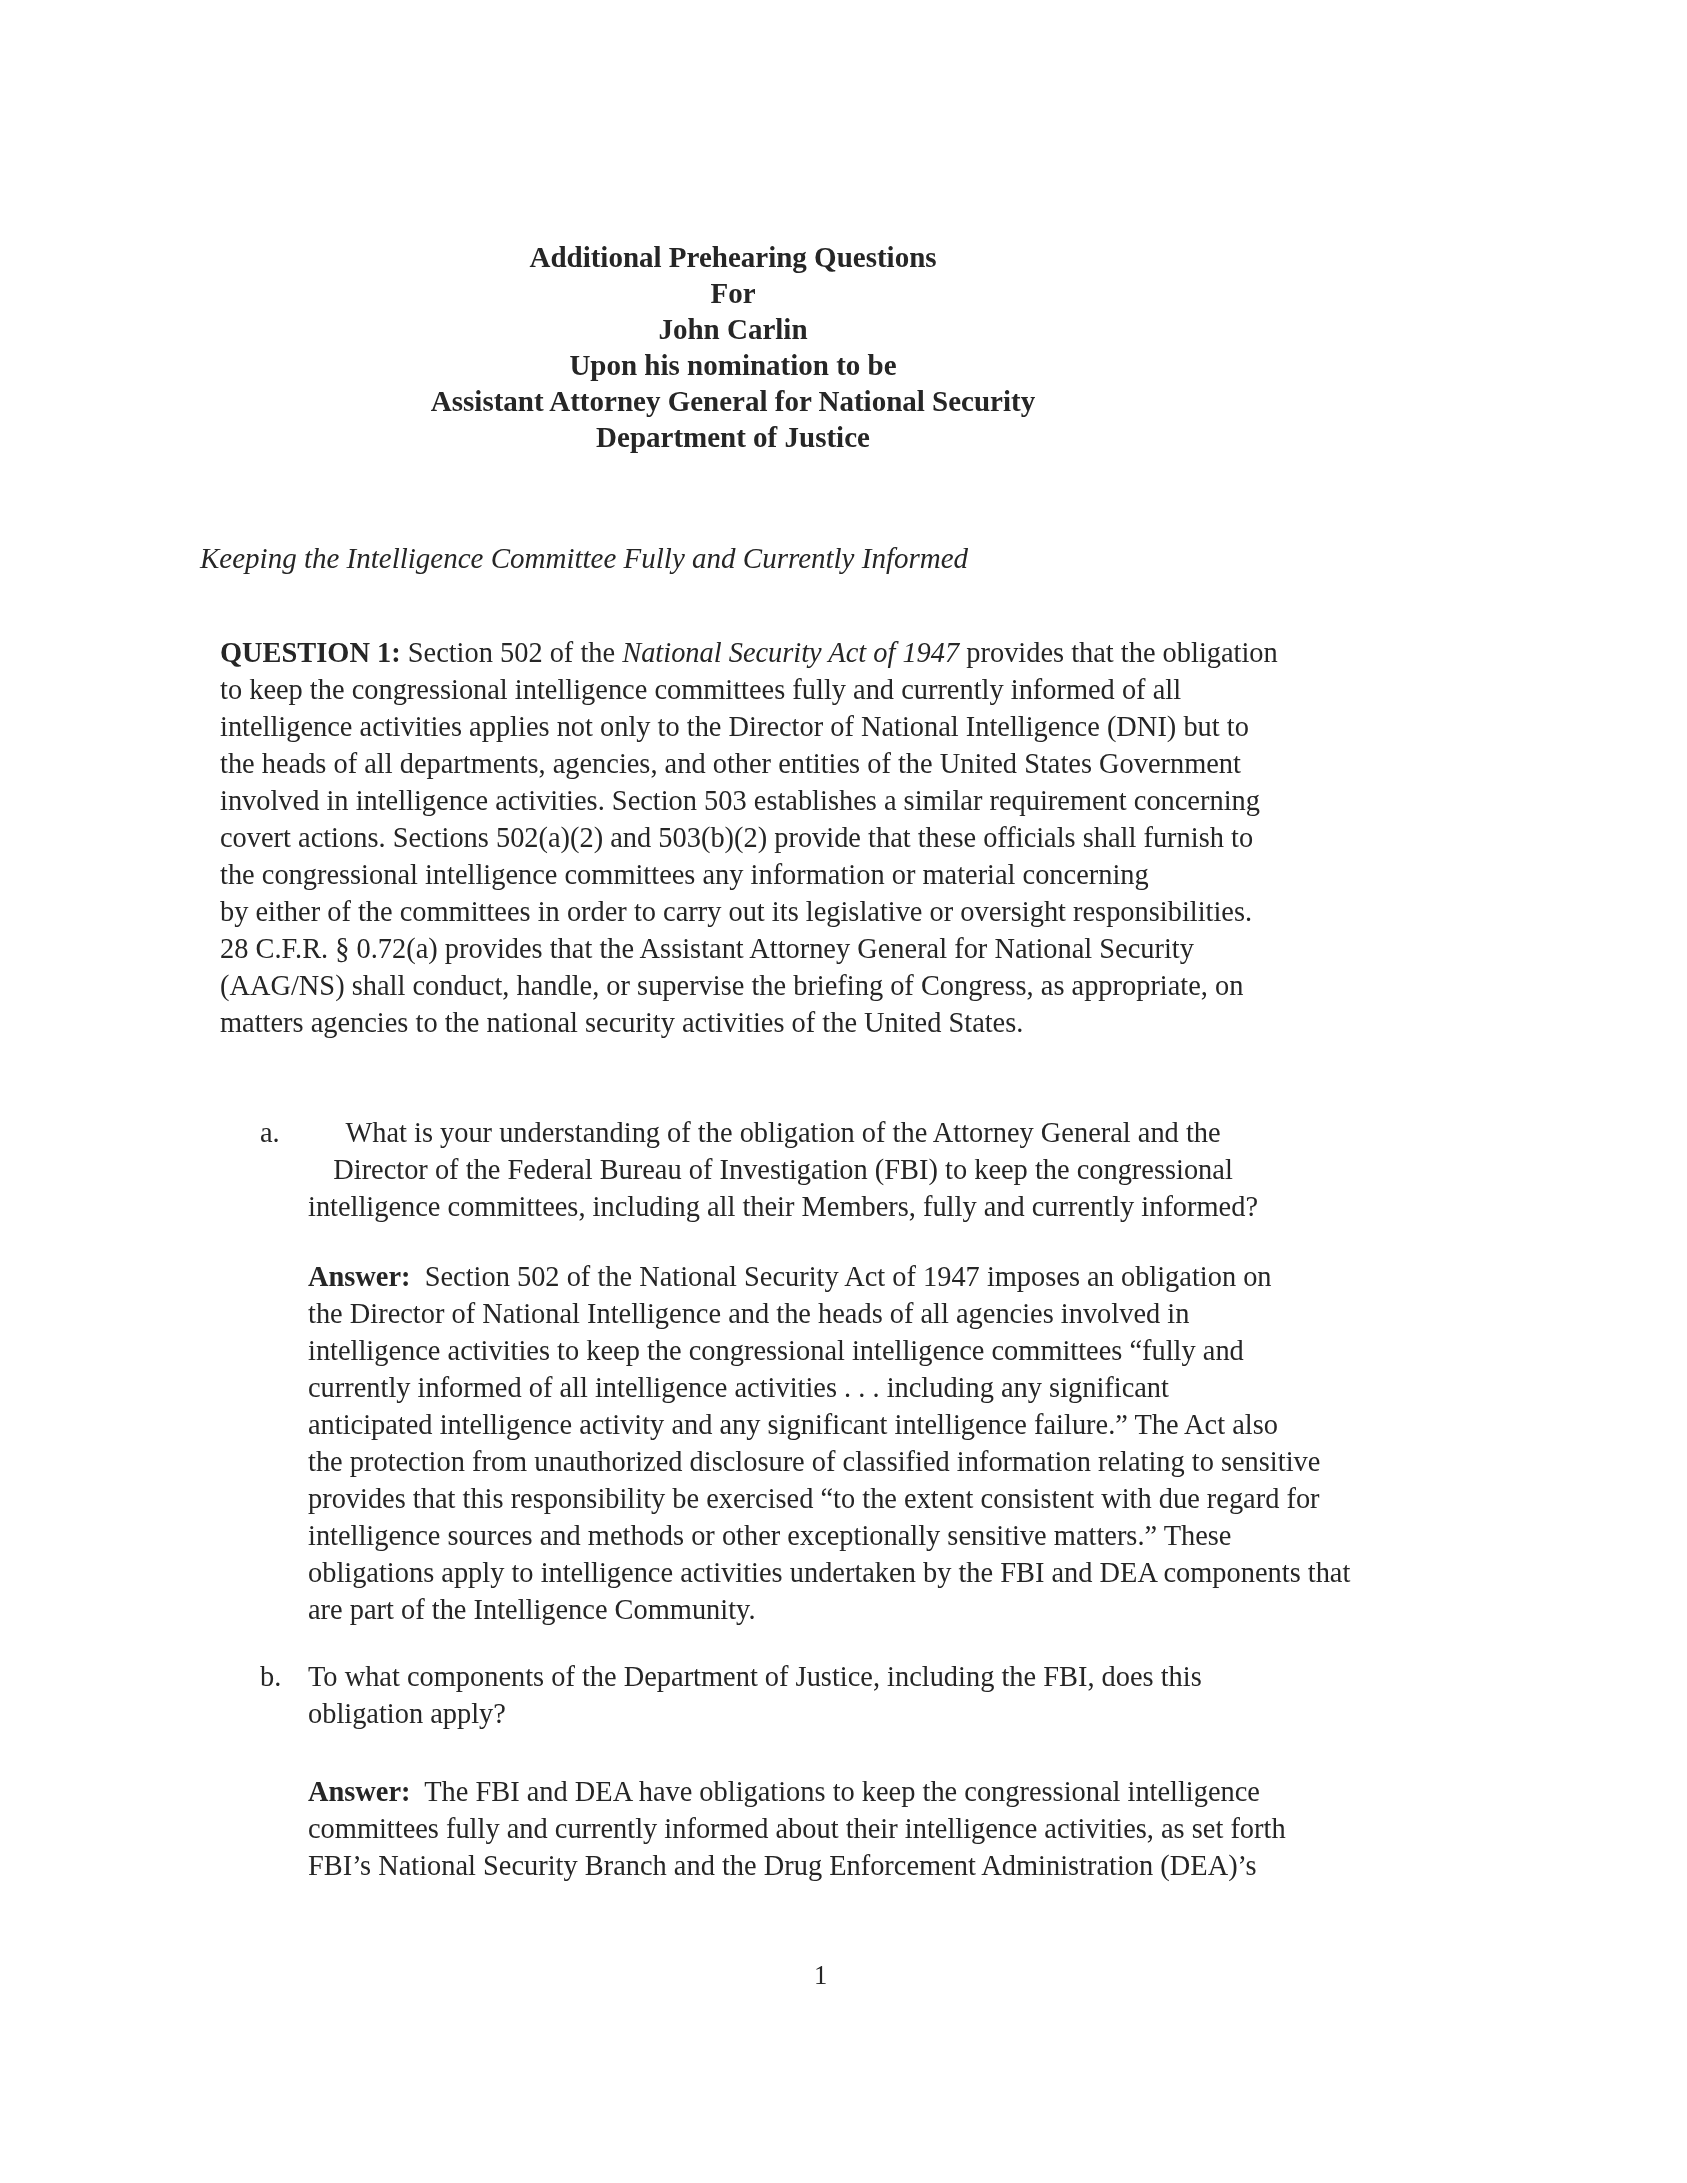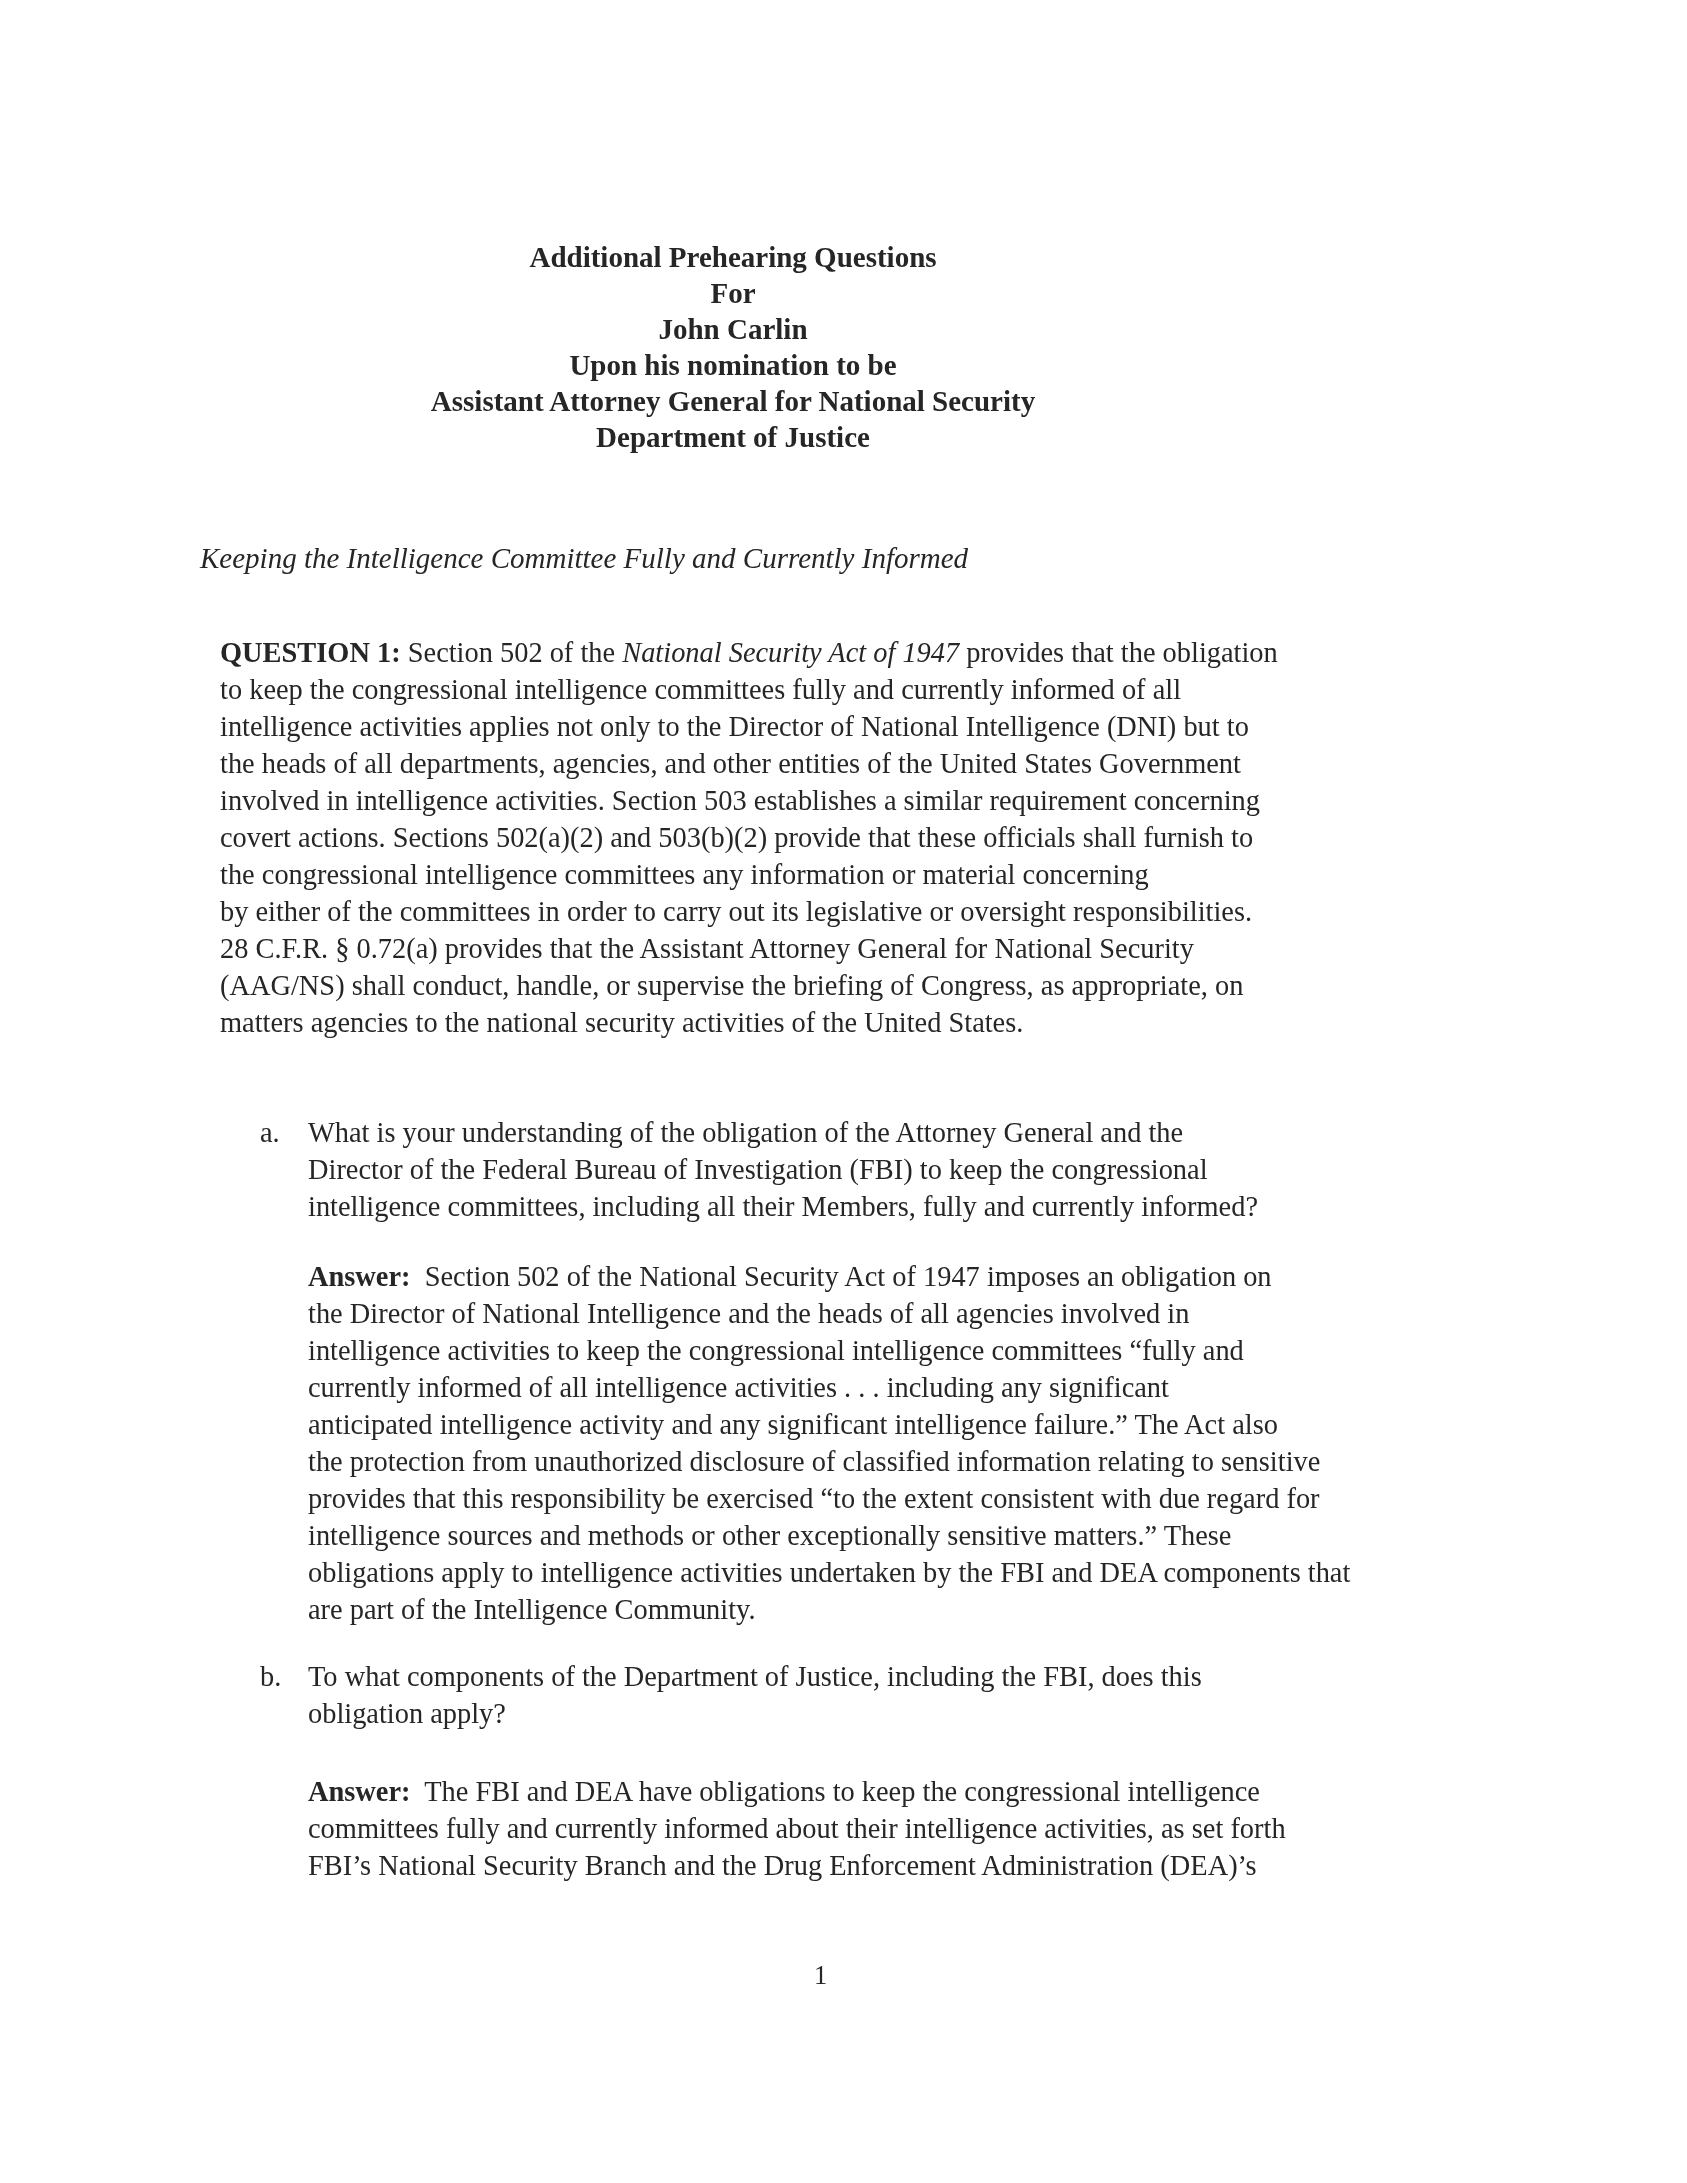--- a/index.html
+++ b/index.html
@@ -8,21 +8,21 @@
   .page { position: absolute; left: 0; top: 0; width: 1687px; height: 2183px; background: #ffffff; }
   .title-block { position: absolute; left: 0; top: 239px; width: 1500px; text-align: center; }
   .title-line { display: block; font-weight: bold; font-size: 29px; line-height: 36px; height: 36px; white-space: nowrap; transform: translateX(-17px); }
   .section-heading { position: absolute; left: 200px; top: 540px; font-weight: normal; font-style: italic;
                      font-size: 29px; line-height: 36px; white-space: nowrap; }
   .para { position: absolute; font-size: 28.4px; line-height: 37px; }
   .para .line { display: block; white-space: nowrap; height: 37px; }
   .q1 { left: 200px; top: 634px; margin-left: 20px; }
   .item-marker { position: absolute; font-size: 28.4px; line-height: 37px; }
   .item-a-marker { left: 260px; top: 1114px; }
-  .item-a { left: 308px; top: 1114px; }
+  .item-a { left: 308px; top: 1114px; text-align: center; }
   .answer-a { left: 308px; top: 1258px; }
   .item-b-marker { left: 260px; top: 1658px; }
   .item-b { left: 308px; top: 1658px; }
   .answer-b { left: 308px; top: 1773px; }
   .bold { font-weight: bold; }
   .ital { font-style: italic; }
   .page-number { position: absolute; left: 0; width: 1641px; top: 1960px; text-align: center; font-size: 26.5px; }
 </style>
 </head>
 <body>

